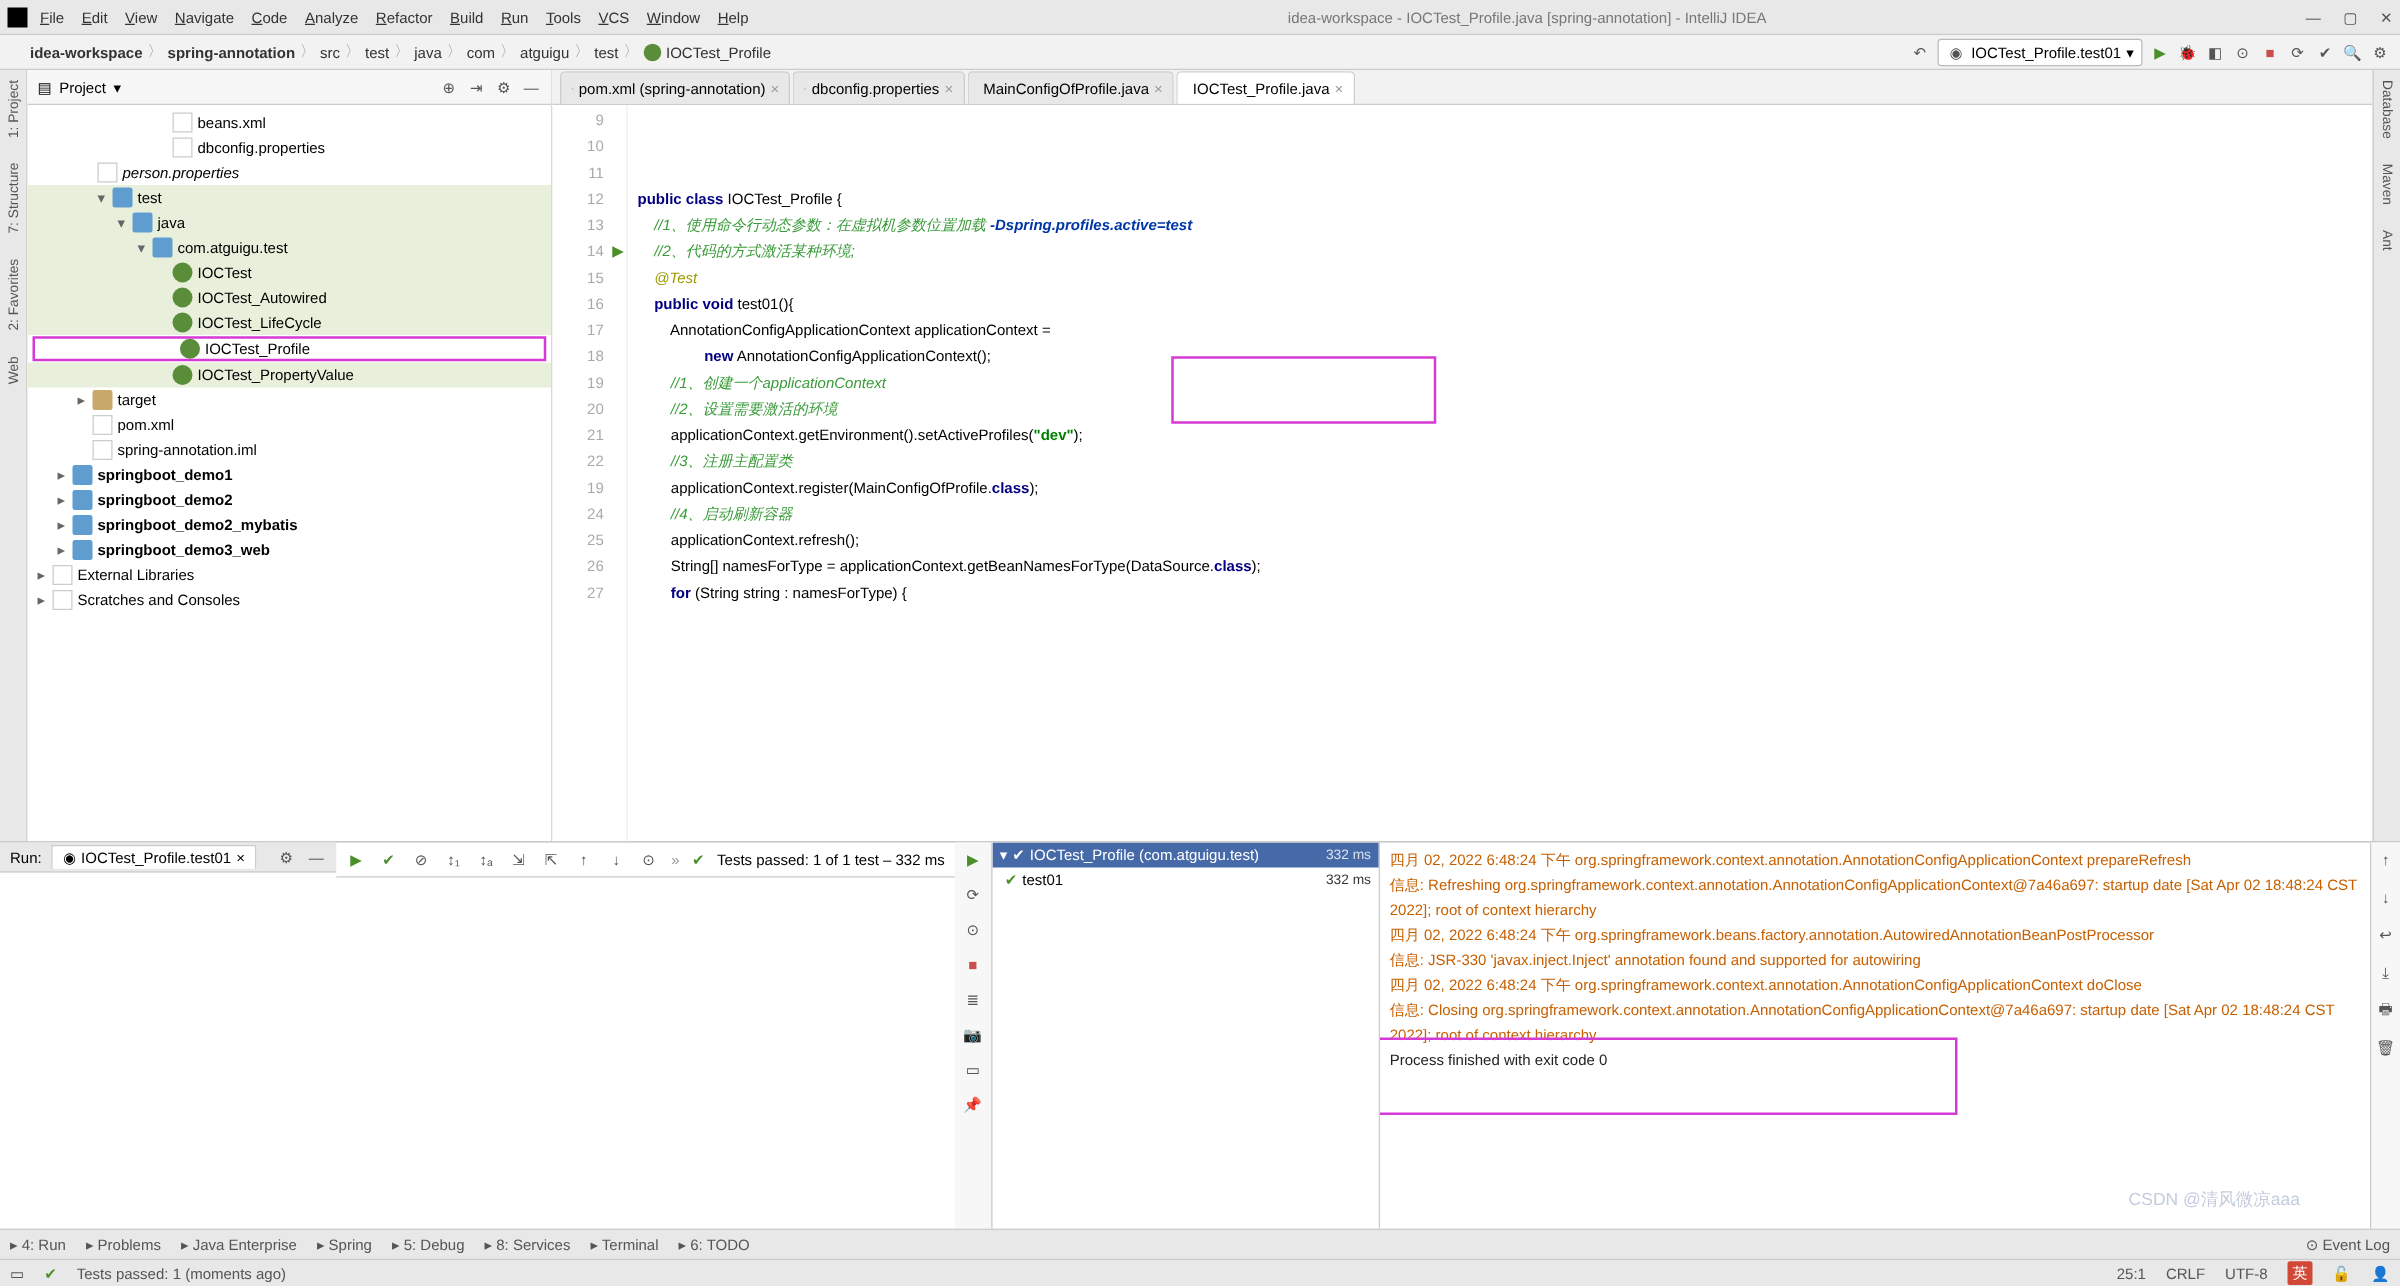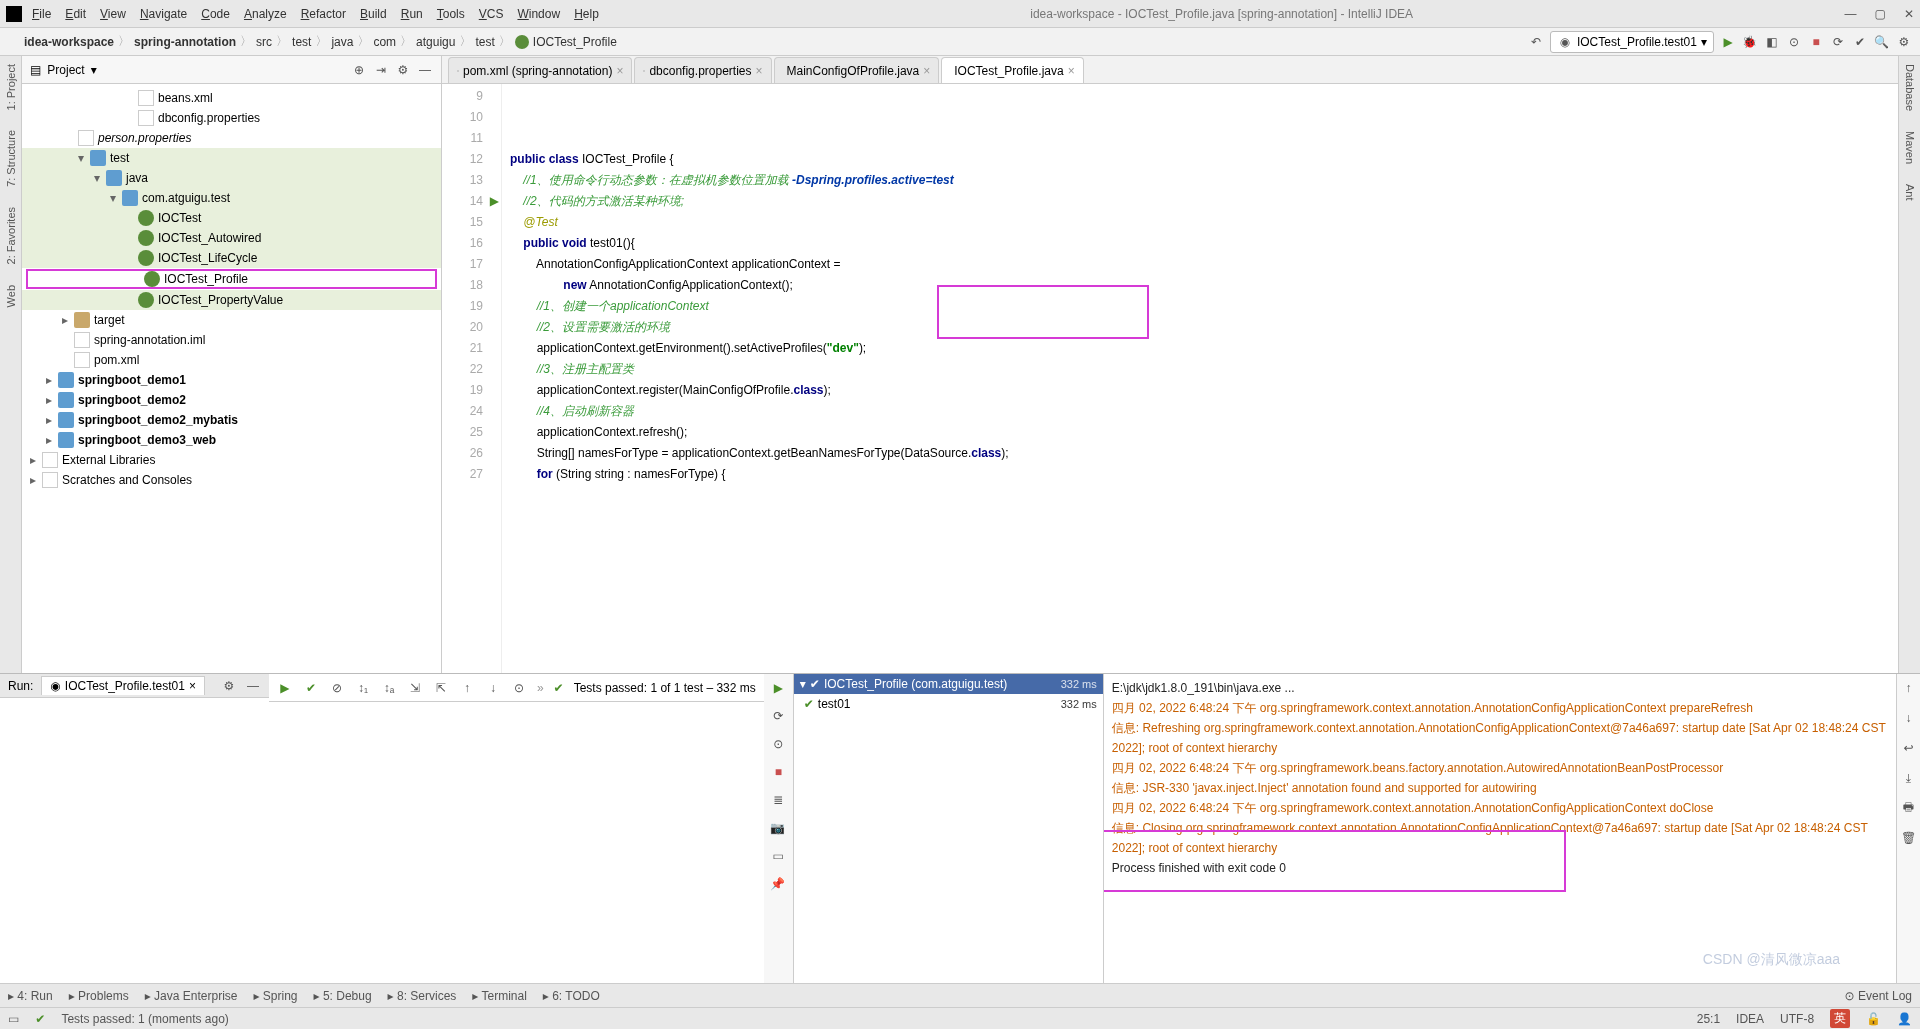--- a/index.html
+++ b/index.html
@@ -222,27 +222,27 @@
           <span class="ficon ic-class"></span>
           <span>IOCTest_PropertyValue</span>
         </div>
         <div class="tree-row" style="padding-left: 40px;">
           <span class="arrow">▸</span>
           <span class="ficon ic-folder"></span>
           <span>target</span>
         </div>
         <div class="tree-row" style="padding-left: 40px;">
           <span class="arrow"></span>
+          <span class="ficon ic-maven"></span>
+          <span>pom.xml</span>
+        </div>
+        <div class="tree-row" style="padding-left: 40px;">
+          <span class="arrow"></span>
           <span class="ficon ic-xml"></span>
           <span>spring-annotation.iml</span>
-        </div>
-        <div class="tree-row" style="padding-left: 40px;">
-          <span class="arrow"></span>
-          <span class="ficon ic-maven"></span>
-          <span>pom.xml</span>
         </div>
         <div class="tree-row" style="padding-left: 24px;">
           <span class="arrow">▸</span>
           <span class="ficon ic-folder-blue"></span>
           <span style="font-weight:bold">springboot_demo1</span>
         </div>
         <div class="tree-row" style="padding-left: 24px;">
           <span class="arrow">▸</span>
           <span class="ficon ic-folder-blue"></span>
           <span style="font-weight:bold">springboot_demo2</span>
@@ -375,21 +375,20 @@
         </div>
         <div class="run-tree-row">
           <span></span>
           <span style="color:#4b8f29">✔</span>
           <span>test01</span>
           <span class="time">332 ms</span>
         </div>
       </div>
     <div class="run-out" id="runout">
       <div class="box2" style="left:-22px; top:156px; width:484px; height:62px;"></div>
-    <div class="norm">E:\jdk\jdk1.8.0_191\bin\java.exe ...</div>
         <div class="info">四月 02, 2022 6:48:24 下午 org.springframework.context.annotation.AnnotationConfigApplicationContext prepareRefresh</div>
         <div class="info">信息: Refreshing org.springframework.context.annotation.AnnotationConfigApplicationContext@7a46a697: startup date [Sat Apr 02 18:48:24 CST 2022]; root of context hierarchy</div>
         <div class="info">四月 02, 2022 6:48:24 下午 org.springframework.beans.factory.annotation.AutowiredAnnotationBeanPostProcessor <init></init></div>
         <div class="info">信息: JSR-330 'javax.inject.Inject' annotation found and supported for autowiring</div>
         <div class="info">四月 02, 2022 6:48:24 下午 org.springframework.context.annotation.AnnotationConfigApplicationContext doClose</div>
         <div class="info">信息: Closing org.springframework.context.annotation.AnnotationConfigApplicationContext@7a46a697: startup date [Sat Apr 02 18:48:24 CST 2022]; root of context hierarchy</div>
         <div class="norm"></div>
         <div class="norm">Process finished with exit code 0</div>
       </div>
     <div class="run-right">
@@ -415,20 +414,20 @@
   <span class="bspacer"></span>
   <span>⊙ <span>Event Log</span></span>
 </div>
 
 <div class="status-bar">
   <span>▭</span>
   <span class="check">✔</span>
   <span>Tests passed: 1 (moments ago)</span>
   <span class="sspacer"></span>
   <span>25:1</span>
-  <span>IDEA</span>
+  <span>CRLF</span>
   <span>UTF-8</span>
   <span style="background:#d14836;color:#fff;padding:1px 4px;border-radius:2px">英</span>
   <span>🔓</span>
   <span>👤</span>
 </div>
 
 <div class="watermark">CSDN @清风微凉aaa</div>
 
 </body></html>

